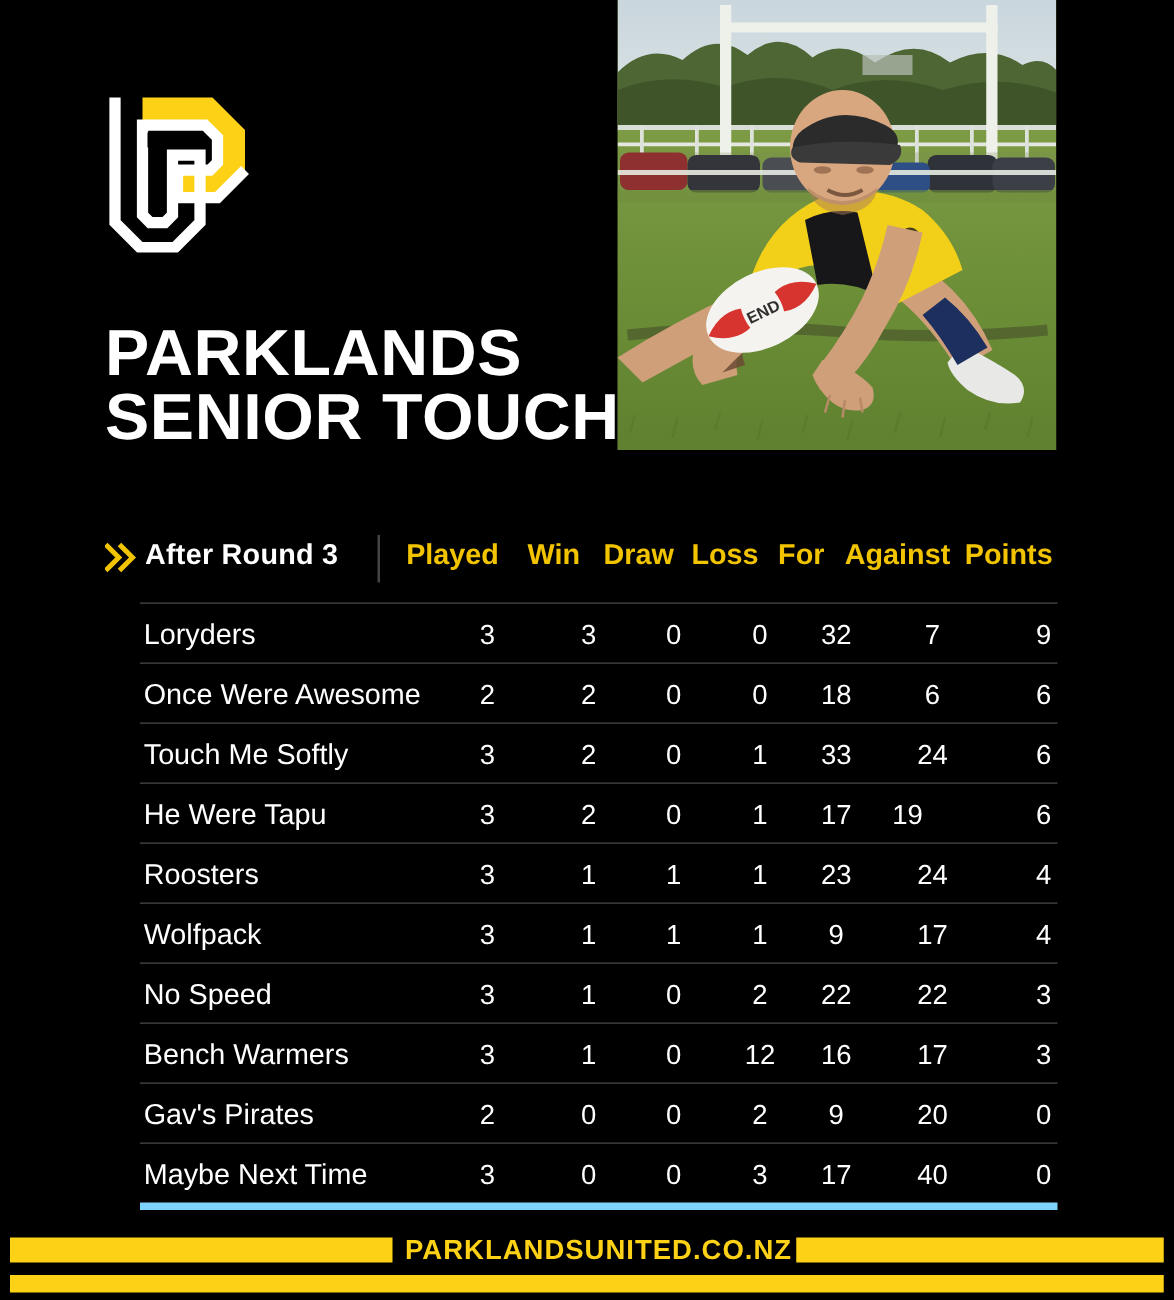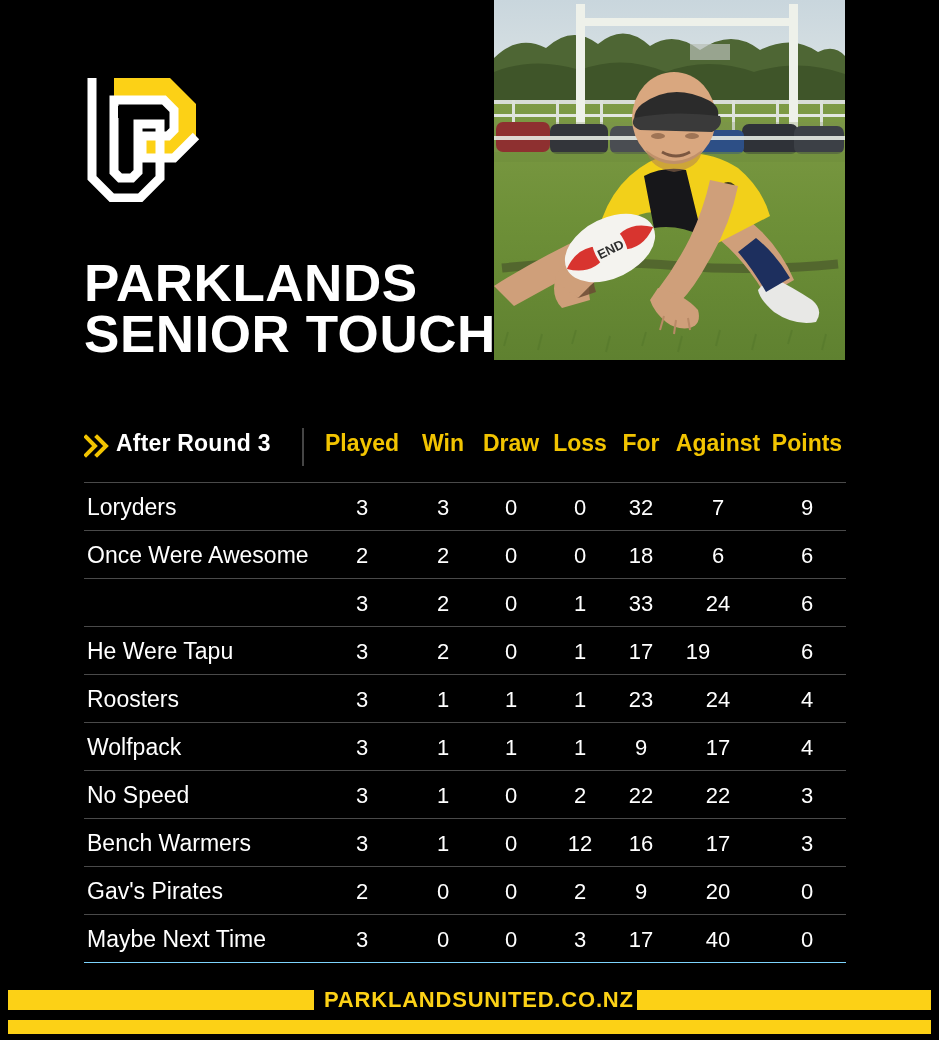--- a/index.html
+++ b/index.html
@@ -109,22 +109,23 @@
   .table-body {
     position: absolute;
     left: 84px;
     top: 482px;
     width: 762px;
   }
   .row {
     position: relative;
     height: 47px;
     border-top: 1px solid #4a4a4a;
-  }
-  .row:last-child { border-bottom: 1px solid #7dd3fc; }
+    margin-left: 28px;
+  }
+  .row:last-child { border-bottom: 6px solid #7dd3fc; }
   .team-name {
     position: absolute;
     left: 3px;
     top: 11px;
     color: #ffffff;
     font-size: 23px;
     font-weight: 400;
     white-space: nowrap;
   }
   .cell {
@@ -355,20 +356,21 @@
         <span class="team-name">Once Were Awesome</span>
         <span class="cell" style="left: 278px;">2</span>
         <span class="cell" style="left: 359px;">2</span>
         <span class="cell" style="left: 427px;">0</span>
         <span class="cell" style="left: 496px;">0</span>
         <span class="cell" style="left: 557px;">18</span>
         <span class="cell" style="left: 634px;">6</span>
         <span class="cell" style="left: 723px;">6</span>
       </div>
       <div class="row">
+        <span class="team-name">Touch Me Softly</span>
         <span class="cell" style="left: 278px;">3</span>
         <span class="cell" style="left: 359px;">2</span>
         <span class="cell" style="left: 427px;">0</span>
         <span class="cell" style="left: 496px;">1</span>
         <span class="cell" style="left: 557px;">33</span>
         <span class="cell" style="left: 634px;">24</span>
         <span class="cell" style="left: 723px;">6</span>
       </div>
       <div class="row">
         <span class="team-name">He Were Tapu</span>

